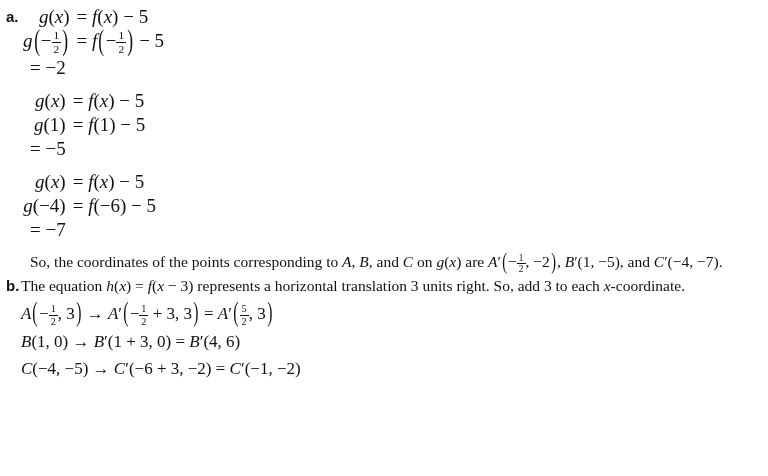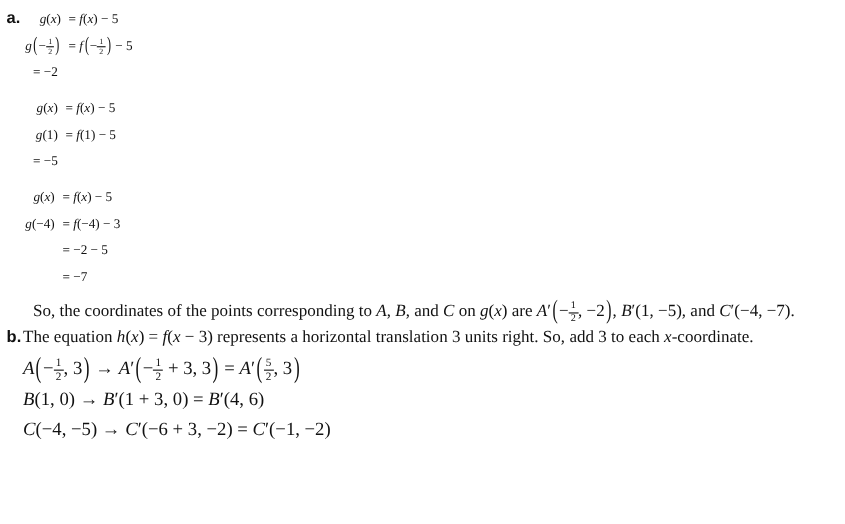--- a/index.html
+++ b/index.html
@@ -20,21 +20,21 @@
     font-family: "Liberation Sans", sans-serif;
     font-weight: 700;
     font-size: 15px;
     line-height: 24px;
   }
   .part-b .part-label { flex-basis: 15px; line-height: 22px; }
 
   .eq-block {
     display: grid;
     grid-template-columns: max-content max-content;
-    font-size: 12px;
+    font-size: 19px;
     margin-bottom: 9px;
   }
   .eq-block .lhs { text-align: right; line-height: 24px; }
   .eq-block .rhs { padding-left: 7px; line-height: 24px; }
 
   .sentence {
     font-size: 15.5px;
     line-height: 22px;
     white-space: nowrap;
   }
@@ -89,23 +89,22 @@
           <span class="rhs"><span>= </span><span class="it">f</span><span>(1) − 5</span></span>
         <span class="lhs"></span>
         <span class="lhs"></span>
           <span class="rhs"><span>= −5</span></span>
       </div>
 
       <div class="eq-block">
         <span class="lhs"><span class="it">g</span><span>(</span><span class="it">x</span><span>)</span></span>
           <span class="rhs"><span>= </span><span class="it">f</span><span>(</span><span class="it">x</span><span>) − 5</span></span>
         <span class="lhs"><span class="it">g</span><span>(−4)</span></span>
-          <span class="rhs"><span>= </span><span class="it">f</span><span>(−4) − 3</span></span>
+          <span class="rhs"><span>= </span><span class="it">f</span><span>(−6) − 5</span></span>
         <span class="lhs"></span>
-          <span class="rhs"><span>= −2 − 5</span></span>
         <span class="lhs"></span>
           <span class="rhs"><span>= −7</span></span>
       </div>
 
     </div>
   </div>
 
   <div class="sentence conclusion"><span>So, the coordinates of the points corresponding to </span><span class="it">A</span><span>, </span><span class="it">B</span><span>, and </span><span class="it">C</span><span> on </span><span class="it">g</span><span>(</span><span class="it">x</span><span>) are </span><span class="it">A</span><span>′</span><span class="bigp">(</span><span>−</span><span class="frac"><span class="num">1</span><span class="den">2</span></span><span>, −2</span><span class="bigp">)</span><span>, </span><span class="it">B</span><span>′(1, −5), and </span><span class="it">C</span><span>′(−4, −7).</span></div>
 
   <div class="part part-b">

